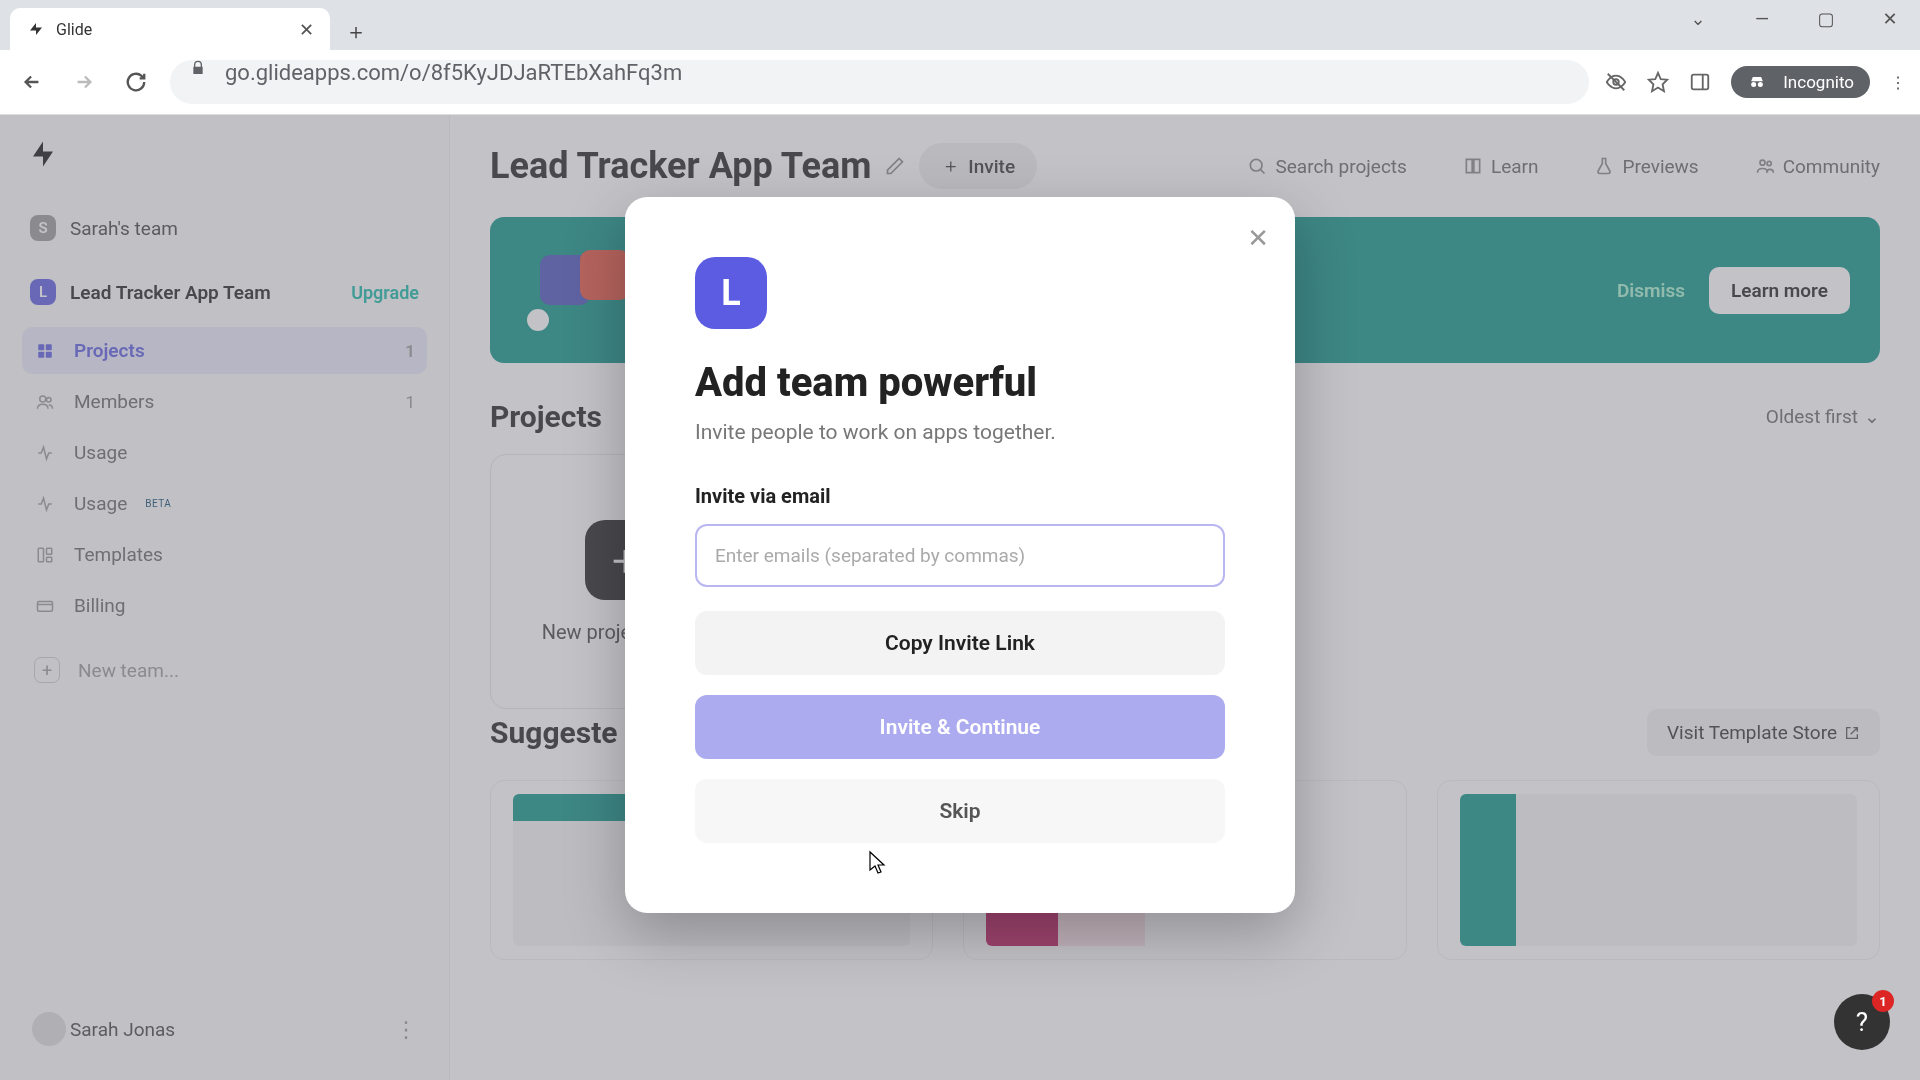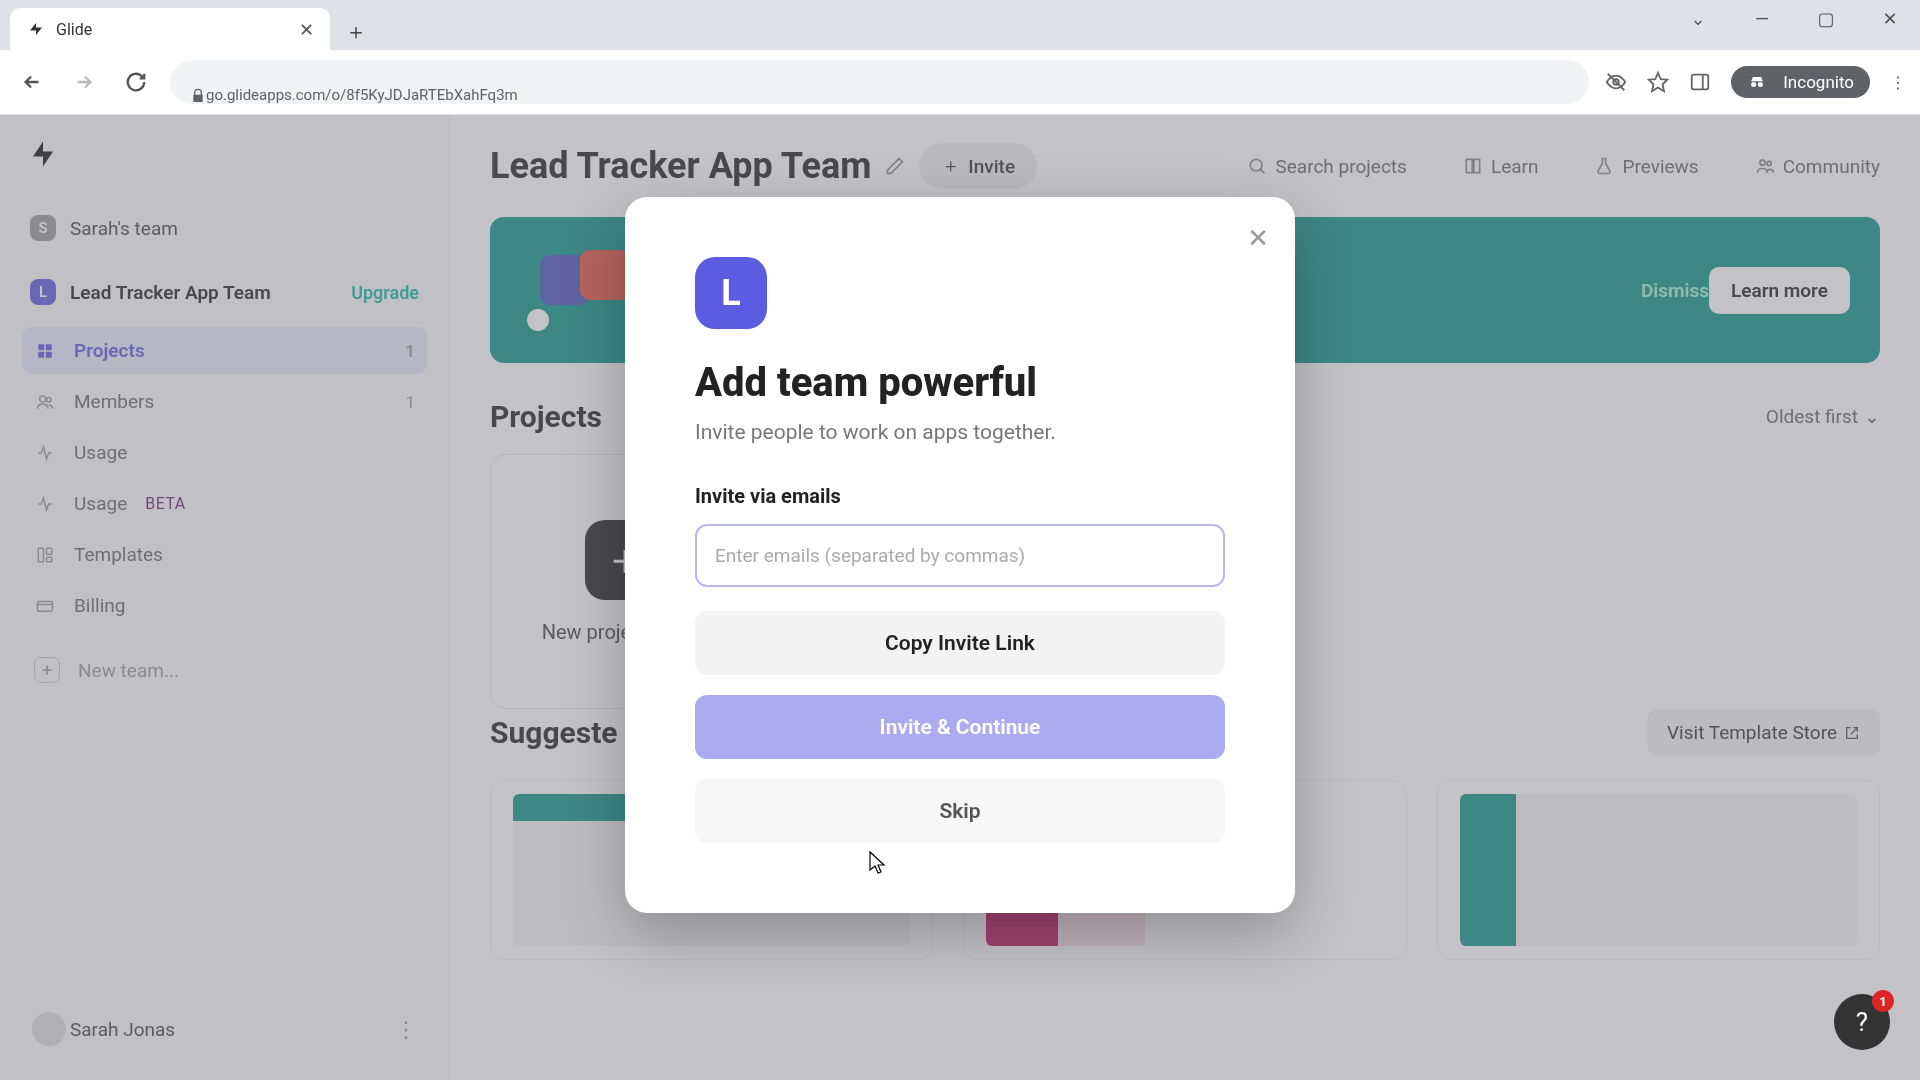--- a/index.html
+++ b/index.html
@@ -10,58 +10,58 @@
 .tab-bar { height: 50px; display: flex; align-items: flex-end; padding: 0 10px; background: #dee1e6; }
 .tab { background: #fff; height: 42px; width: 320px; border-radius: 10px 10px 0 0; display: flex; align-items: center; padding: 0 16px; gap: 10px; font-size: 16px; color: #333; }
 .tab-favicon { width: 20px; height: 20px; display: flex; align-items: center; justify-content: center; }
 .tab-close { margin-left: auto; color: #555; font-size: 18px; }
 .new-tab-btn { width: 36px; height: 36px; display: flex; align-items: center; justify-content: center; color: #444; font-size: 22px; margin-left: 8px; }
 .window-controls { position: absolute; right: 10px; top: 8px; display: flex; gap: 24px; color: #555; }
 .window-controls span { font-size: 18px; width: 40px; text-align: center; }
 .address-bar-row { background: #fff; height: 65px; display: flex; align-items: center; padding: 0 14px; gap: 16px; border-bottom: 1px solid #ddd; }
 .nav-btn { width: 36px; height: 36px; display: flex; align-items: center; justify-content: center; color: #555; font-size: 22px; }
 .nav-btn.disabled { color: #bbb; }
-.address-bar { flex: 1; background: #f1f3f4; border-radius: 30px; height: 44px; display: flex; align-items: flex-end; padding: 0 20px; color: #5f6368; font-size: 15px; gap: 0; }
+.address-bar { flex: 1; background: #f1f3f4; border-radius: 30px; height: 44px; display: flex; align-items: flex-start; padding: 0 20px; color: #5f6368; font-size: 22px; gap: 19px; }
 .address-bar .lock { color: #5f6368; }
 .right-icons { display: flex; align-items: center; gap: 20px; color: #555; }
 .incognito-badge { background: #5f6368; color: #fff; border-radius: 20px; padding: 6px 16px; display: flex; align-items: center; gap: 16px; font-size: 17px; }
 
 
 .app { display: flex; height: calc(1080px - 115px); position: relative; }
 .sidebar { width: 450px; background: #fbfbfb; border-right: 1px solid #eee; padding: 24px 22px; display: flex; flex-direction: column; }
 .logo { width: 30px; height: 30px; margin-bottom: 36px; margin-left: 6px; }
 .team-item { display: flex; align-items: center; gap: 14px; padding: 10px 8px; font-size: 19px; color: #444; border-radius: 10px; }
 .team-badge { width: 26px; height: 26px; border-radius: 8px; background: #999; color: #fff; display: flex; align-items: center; justify-content: center; font-size: 15px; font-weight: 600; }
 .team-badge.purple { background: #5b5ce2; }
 .team-item .upgrade { color: #14b8a6; font-weight: 600; font-size: 18px; }
 .team-item.heading { font-weight: 600; color: #222; }
 .nav-item { display: flex; align-items: center; gap: 18px; padding: 12px 12px; font-size: 19px; color: #666; border-radius: 10px; margin-top: 4px; }
 .nav-item .count { margin-left: auto; color: #999; font-size: 17px; }
 .nav-item.active { background: #eceaf9; color: #5b5ce2; font-weight: 600; }
 .nav-item.active .nav-icon { color: #5b5ce2; }
 .nav-icon { width: 22px; display: flex; justify-content: center; color: #999; }
-.beta-tag { font-size: 16px; color: #701a75; letter-spacing: 0.5px; }
+.beta-tag { font-size: 10px; color: #0c4a6e; letter-spacing: 0.5px; }
 .new-team { display: flex; align-items: center; gap: 18px; padding: 12px; color: #999; font-size: 19px; margin-top: 16px; }
 .new-team .plus-box { width: 26px; height: 26px; border: 1.5px solid #ccc; border-radius: 7px; display: flex; align-items: center; justify-content: center; font-size: 18px; color: #999; }
 .user-footer { margin-top: auto; display: flex; align-items: center; gap: 4px; padding: 10px; font-size: 19px; color: #444; }
 .user-avatar { width: 34px; height: 34px; border-radius: 50%; background: #ddd; }
 .user-menu-dots { margin-left: auto; color: #999; font-size: 22px; }
 
 .main { flex: 1; padding: 28px 40px; overflow: hidden; position: relative; }
 .header-row { display: flex; align-items: center; gap: 14px; margin-bottom: 28px; }
 .page-title { font-size: 36px; font-weight: 700; color: #222; }
 .edit-icon { color: #888; font-size: 20px; }
 .invite-btn { background: #eee; border-radius: 24px; padding: 10px 22px; display: flex; align-items: center; gap: 8px; font-size: 19px; color: #333; font-weight: 500; }
 .header-right { margin-left: auto; display: flex; align-items: center; gap: 56px; }
 .header-link { display: flex; align-items: center; gap: 8px; color: #666; font-size: 19px; }
 
 .banner { background: #0d9488; border-radius: 14px; padding: 24px 30px; display: flex; align-items: center; gap: 20px; color: #d1fae5; margin-bottom: 36px; height: 146px; }
 .banner-art { width: 150px; height: 100px; position: relative; }
 .banner-text { flex: 1; color: #a7f3d0; font-size: 19px; line-height: 1.5; }
-.banner-actions { display: flex; align-items: center; }
+.banner-actions { display: flex; align-items: center; gap: 24px; }
 .dismiss-link { color: #a7f3d0; font-weight: 600; font-size: 19px; }
 .learn-more-btn { background: #fff; color: #222; border-radius: 10px; padding: 12px 22px; font-weight: 600; font-size: 19px; }
 
 .section-head { display: flex; align-items: center; justify-content: space-between; margin-bottom: 20px; }
 .section-title { font-size: 30px; font-weight: 700; color: #222; }
 .sort-link { color: #666; font-size: 19px; display: flex; align-items: center; gap: 6px; }
 .new-project-card { width: 270px; height: 255px; border: 1.5px solid #e5e5e5; border-radius: 16px; display: flex; flex-direction: column; align-items: center; justify-content: center; gap: 20px; }
 .new-project-icon { width: 80px; height: 80px; background: #222; border-radius: 20px; display: flex; align-items: center; justify-content: center; color: #fff; font-size: 44px; }
 .new-project-label { font-size: 20px; color: #444; }
 
@@ -379,21 +379,21 @@
       </div>
     </div>
   </div>
 
   <div class="scrim"></div>
   <div class="modal">
     <div class="modal-close">✕</div>
     <div class="modal-badge">L</div>
     <div class="modal-title">Add team powerful</div>
     <div class="modal-sub">Invite people to work on apps together.</div>
-    <div class="modal-label">Invite via emails</div>
+    <div class="modal-label">Invite via email</div>
     <input class="modal-input" placeholder="Enter emails (separated by commas)" style="">
     <div class="modal-btn btn-secondary">Copy Invite Link</div>
     <div class="modal-btn btn-primary-disabled">Invite &amp; Continue</div>
     <div class="modal-btn btn-ghost" style="margin-bottom:0;">Skip</div>
   </div>
 
   <div class="cursor" style="left:868px; top:735px;">
     <svg width="20" height="26" viewBox="0 0 20 26">
         <path d="M2 2 L2 20 L7 16 L10 23 L13 22 L10 15 L16 15 Z" fill="#fff" stroke="#000" stroke-width="1.2"></path>
       </svg>

